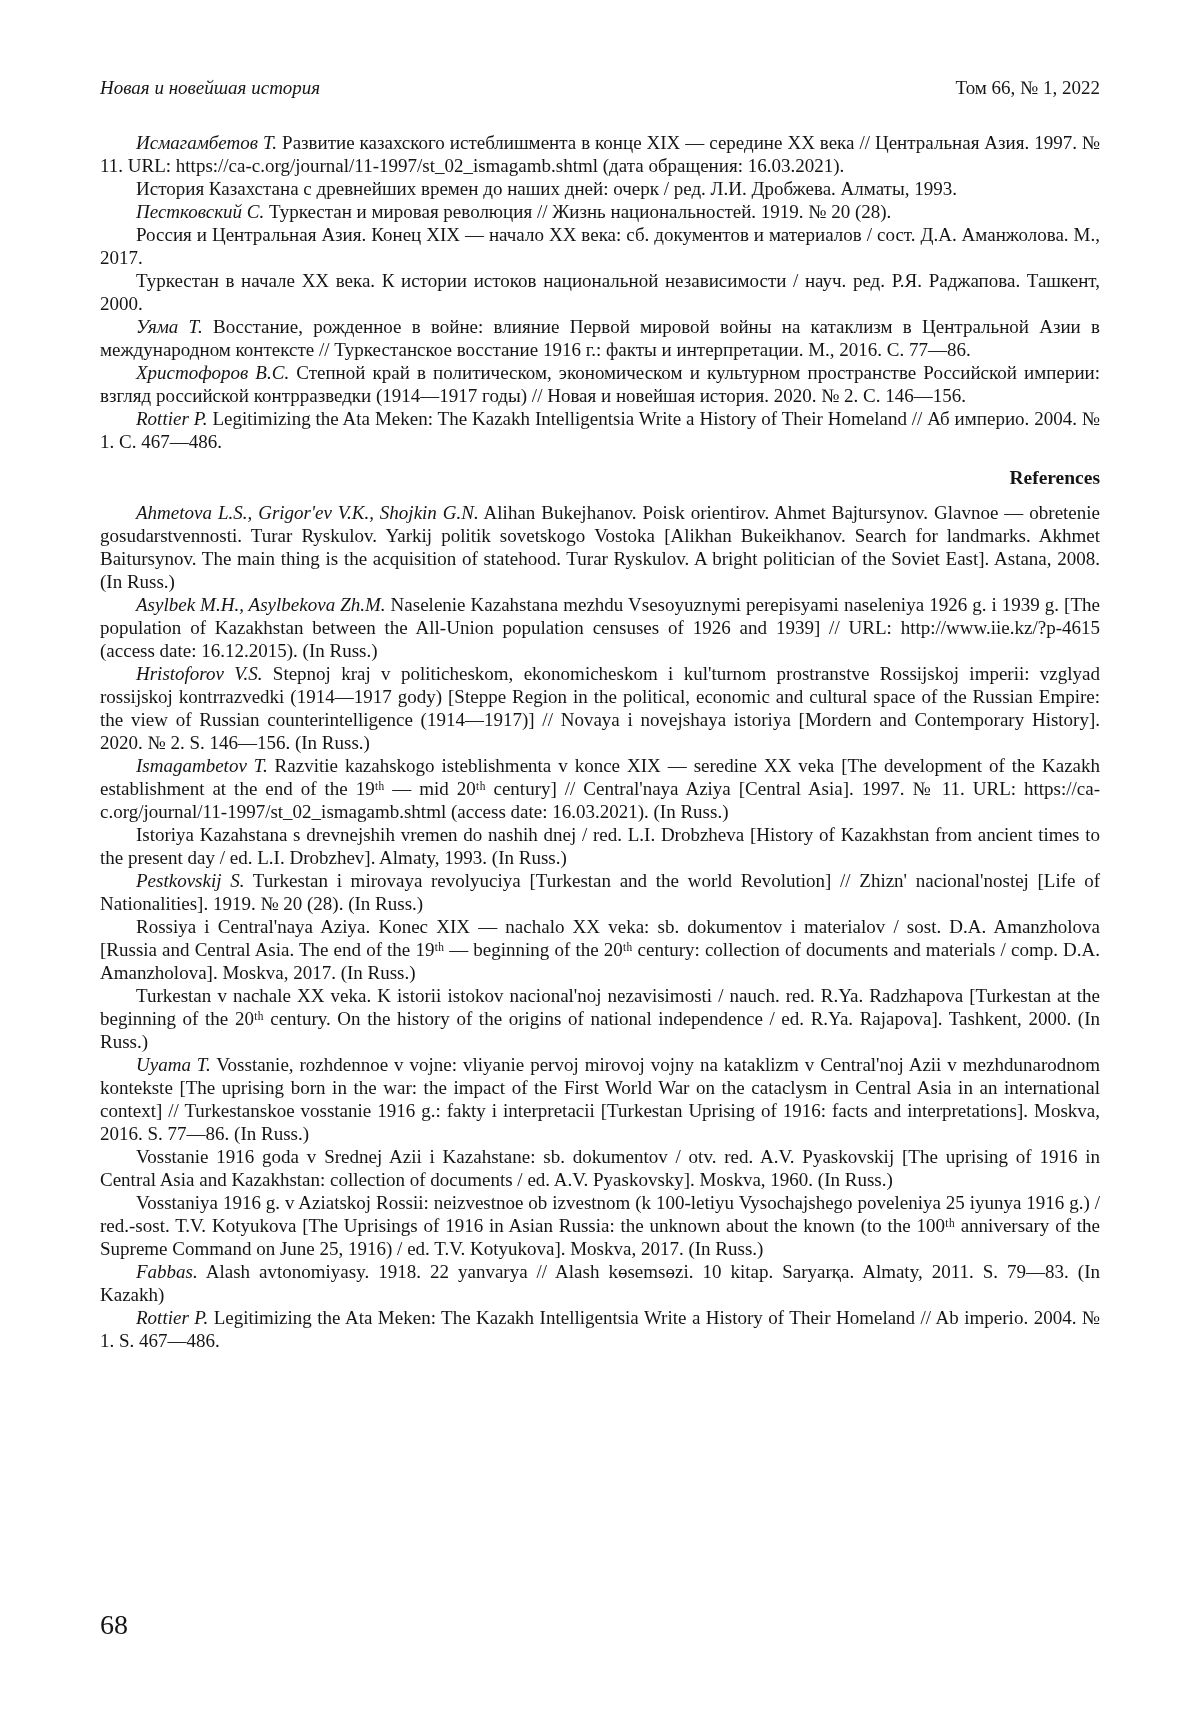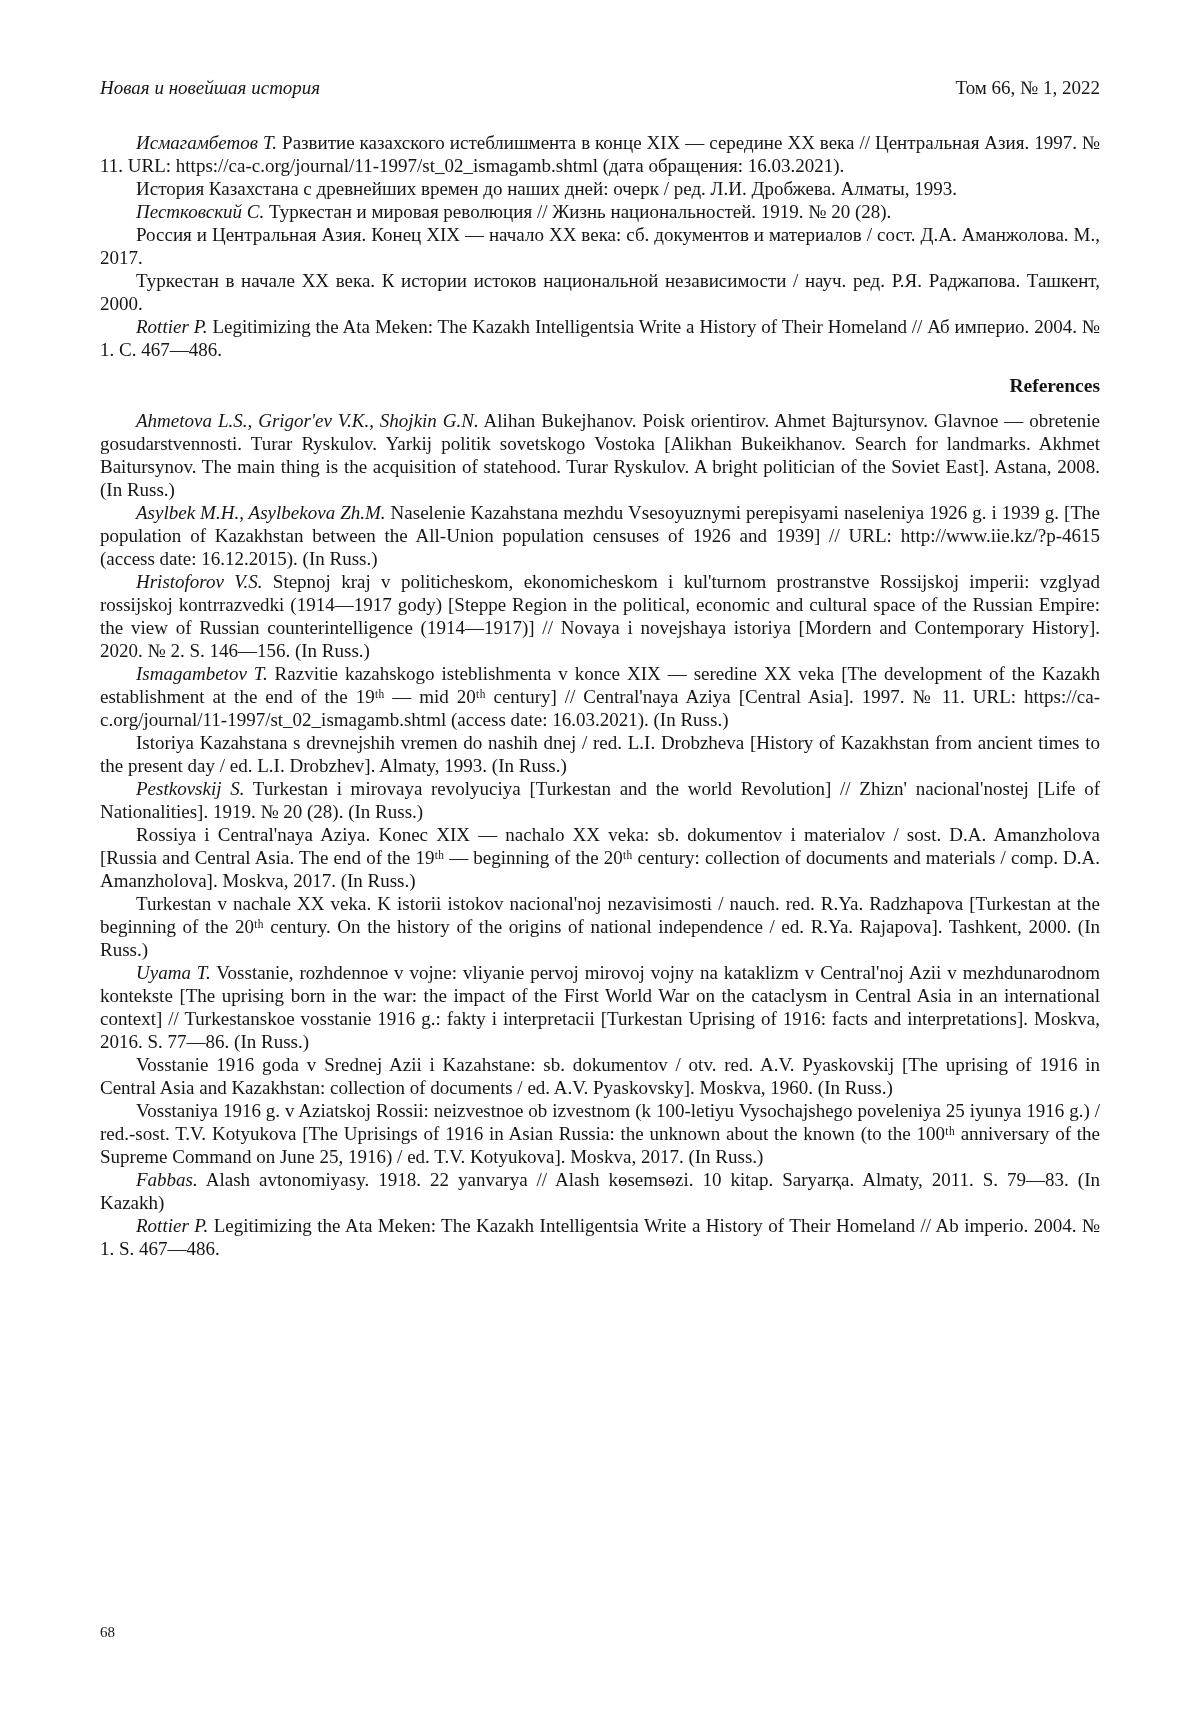--- a/index.html
+++ b/index.html
@@ -40,39 +40,41 @@
     margin: 13px 0 12px 0;
     font-size: 19.5px;
     line-height: 23px;
     font-weight: bold;
     text-align: right;
   }
   .pagenum {
     position: absolute;
     left: 100px;
     bottom: 78px;
-    font-size: 15px;
+    font-size: 28px;
   }
 </style>
 </head>
 <body>
 
 <div class="page">
 
   <div class="header">
     <span class="hl">Новая и новейшая история</span>
     <span class="hr">Том 66, № 1, 2022</span>
   </div>
 
   <div class="refs">
     <p class="ref"><span class="lead">Исмагамбетов Т.</span><span> Развитие казахского истеблишмента в конце XIX — середине XX века // Центральная Азия. 1997. № 11. URL: https://ca-c.org/journal/11-1997/st_02_ismagamb.shtml (дата обращения: 16.03.2021).</span></p>
     <p class="ref"><span class="lead"></span><span>История Казахстана с древнейших времен до наших дней: очерк / ред. Л.И. Дробжева. Алматы, 1993.</span></p>
     <p class="ref"><span class="lead">Пестковский С.</span><span> Туркестан и мировая революция // Жизнь национальностей. 1919. № 20 (28).</span></p>
     <p class="ref"><span class="lead"></span><span>Россия и Центральная Азия. Конец XIX — начало XX века: сб. документов и материалов / сост. Д.А. Аманжолова. М., 2017.</span></p>
     <p class="ref"><span class="lead"></span><span>Туркестан в начале XX века. К истории истоков национальной независимости / науч. ред. Р.Я. Раджапова. Ташкент, 2000.</span></p>
+    <p class="ref"><span class="lead">Уяма Т.</span><span> Восстание, рожденное в войне: влияние Первой мировой войны на катаклизм в Центральной Азии в международном контексте // Туркестанское восстание 1916 г.: факты и интерпретации. М., 2016. С. 77—86.</span></p>
+    <p class="ref"><span class="lead">Христофоров В.С.</span><span> Степной край в политическом, экономическом и культурном пространстве Российской империи: взгляд российской контрразведки (1914—1917 годы) // Новая и новейшая история. 2020. № 2. С. 146—156.</span></p>
     <p class="ref"><span class="lead">Rottier P.</span><span> Legitimizing the Ata Meken: The Kazakh Intelligentsia Write a History of Their Homeland // Аб империо. 2004. № 1. С. 467—486.</span></p>
   </div>
 
   <h2 class="heading">References</h2>
 
   <div class="refs">
     <p class="ref"><span class="lead">Ahmetova L.S., Grigor'ev V.K., Shojkin G.N.</span><span> Alihan Bukejhanov. Poisk orientirov. Ahmet Bajtursynov. Glavnoe — obretenie gosudarstvennosti. Turar Ryskulov. Yarkij politik sovetskogo Vostoka [Alikhan Bukeikhanov. Search for landmarks. Akhmet Baitursynov. The main thing is the acquisition of statehood. Turar Ryskulov. A bright politician of the Soviet East]. Astana, 2008. (In Russ.)</span></p>
     <p class="ref"><span class="lead">Asylbek M.H., Asylbekova Zh.M.</span><span> Naselenie Kazahstana mezhdu Vsesoyuznymi perepisyami naseleniya 1926 g. i 1939 g. [The population of Kazakhstan between the All-Union population censuses of 1926 and 1939] // URL: http://www.iie.kz/?p-4615 (access date: 16.12.2015). (In Russ.)</span></p>
     <p class="ref"><span class="lead">Hristoforov V.S.</span><span> Stepnoj kraj v politicheskom, ekonomicheskom i kul'turnom prostranstve Rossijskoj imperii: vzglyad rossijskoj kontrrazvedki (1914—1917 gody) [Steppe Region in the political, economic and cultural space of the Russian Empire: the view of Russian counterintelligence (1914—1917)] // Novaya i novejshaya istoriya [Mordern and Contemporary History]. 2020. № 2. S. 146—156. (In Russ.)</span></p>
     <p class="ref"><span class="lead">Ismagambetov T.</span><span> Razvitie kazahskogo isteblishmenta v konce XIX — seredine XX veka [The development of the Kazakh establishment at the end of the 19ᵗʰ — mid 20ᵗʰ century] // Central'naya Aziya [Central Asia]. 1997. № 11. URL: https://ca-c.org/journal/11-1997/st_02_ismagamb.shtml (access date: 16.03.2021). (In Russ.)</span></p>

